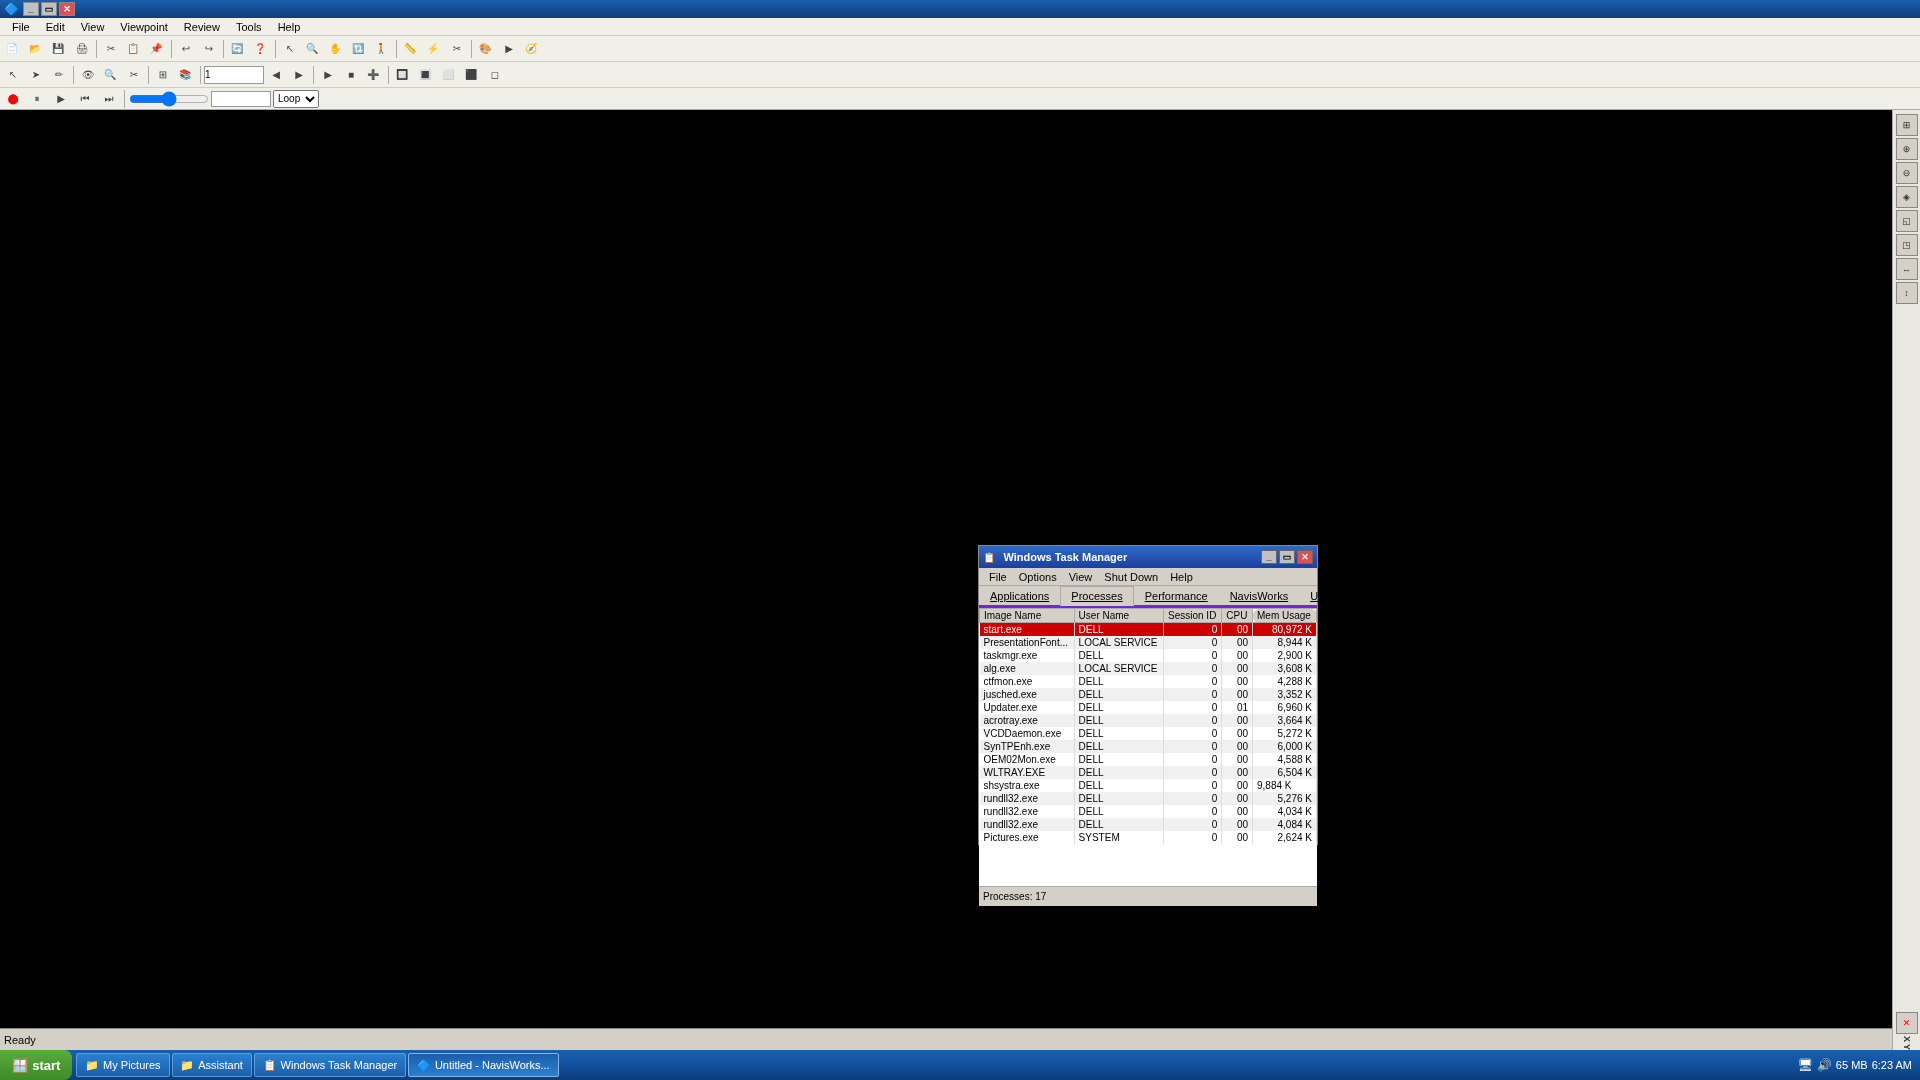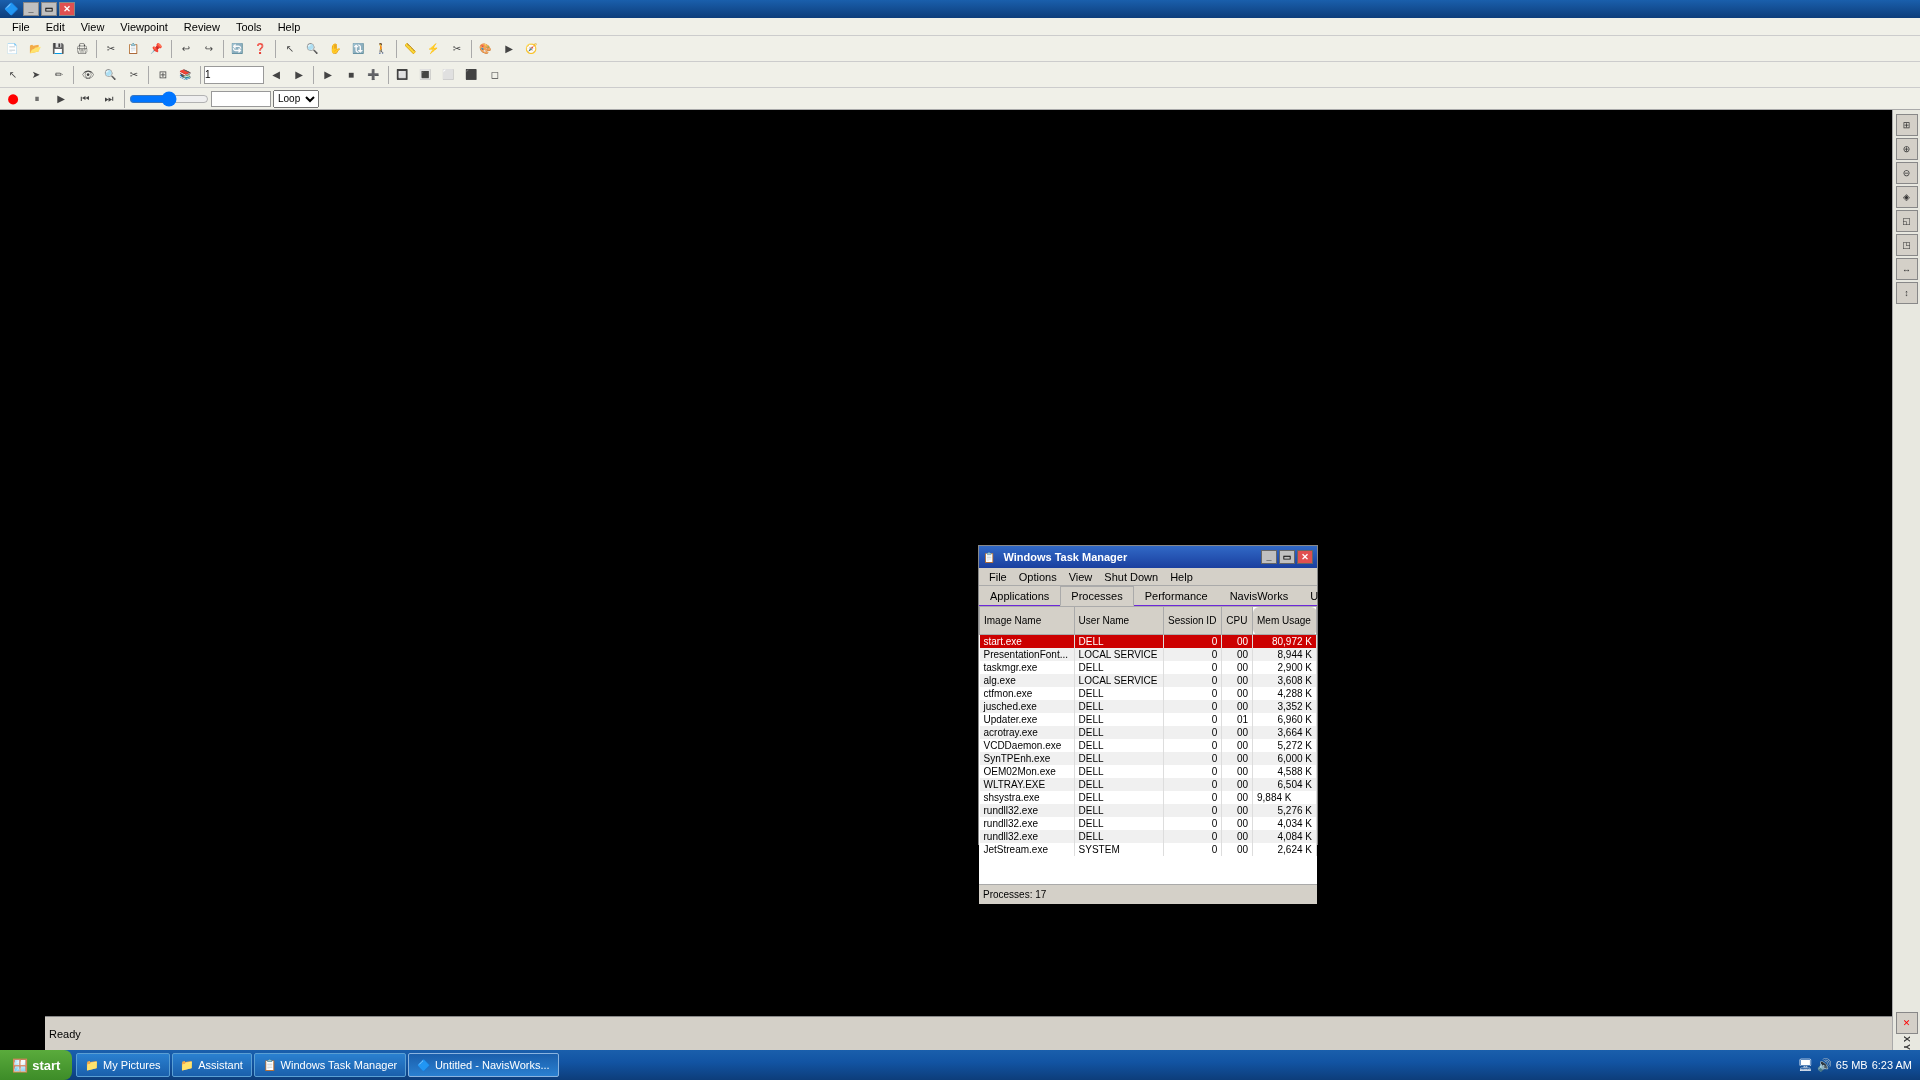--- a/index.html
+++ b/index.html
@@ -297,21 +297,22 @@
     }
     .tm-menu {
       padding: 2px 6px;
       font-size: 11px;
       cursor: pointer;
       color: #000;
     }
     #tm-tabs {
       display: flex;
       background: #d4d0c8;
-      border-bottom: 1px solid #6d28d9;
+      border-bottom: 3px solid #6d28d9;
+      text-decoration: underline;
     }
     .tm-tab {
       padding: 3px 10px;
       font-size: 11px;
       cursor: pointer;
       border: 1px solid transparent;
       border-bottom: none;
       color: #000;
     }
     .tm-tab.active {
@@ -323,21 +324,21 @@
     #tm-table {
       width: 100%;
       border-collapse: collapse;
       font-size: 10px;
     }
     #tm-table thead tr {
       background: #d4d0c8;
     }
     #tm-table thead th {
       border: 1px solid #aaa;
-      padding: 8px 4px;
+      padding: 1px 4px;
       text-align: left;
       font-weight: normal;
       font-size: 10px;
       white-space: nowrap;
     }
     #tm-table tbody tr:nth-child(odd) { background: #fff; }
     #tm-table tbody tr:nth-child(even) { background: #f0f0f0; }
     #tm-table tbody tr.selected {
       background: #cc0000;
       color: white;
@@ -476,21 +477,21 @@
   <div class="rs-btn">◳</div>
   <div class="rs-btn">↔</div>
   <div class="rs-btn">↕</div>
   <div style="flex:1;"></div>
   <div class="rs-btn" style="color:red;">✕</div>
   <div class="rs-label">X</div>
   <div class="rs-label">Y</div>
   <div class="rs-label">Z</div>
 </div>
 
-<div id="statusbar" style="position:absolute; bottom:30px; left:0; right:28px; height:34px; background:#d4d0c8; border-top:1px solid #888; display:flex; align-items:center; padding: 0 4px; font-size:11px;margin-left:45px;">
+<div id="statusbar" style="position:absolute; bottom:30px; left:0; right:28px; height:22px; background:#d4d0c8; border-top:1px solid #888; display:flex; align-items:center; padding: 0 4px; font-size:11px;">
   <span>Ready</span>
 </div>
 
 <div id="task-manager">
   <div id="tm-titlebar">
     <span style="margin-right:4px; font-size:10px;">📋</span>
     <span class="tm-title-text">Windows Task Manager</span>
     <div class="tm-win-btns">
       <div class="tm-win-btn">_</div>
       <div class="tm-win-btn">▭</div>
@@ -630,21 +631,21 @@
               <td style="text-align: right;">4,034 K</td>
             </tr>
             <tr>
               <td>rundll32.exe</td>
               <td>DELL</td>
               <td style="text-align: right;">0</td>
               <td style="text-align: right;">00</td>
               <td style="text-align: right; margin-top: 18px;">4,084 K</td>
             </tr>
             <tr>
-              <td>JetStream.exe</td>
+              <td>Pictures.exe</td>
               <td>SYSTEM</td>
               <td style="text-align: right;">0</td>
               <td style="text-align: right;">00</td>
               <td style="text-align: right;">2,624 K</td>
             </tr>
           </tbody>
       </table>
     </div>
     <div id="tm-footer">
       <span>Processes: 17</span>

